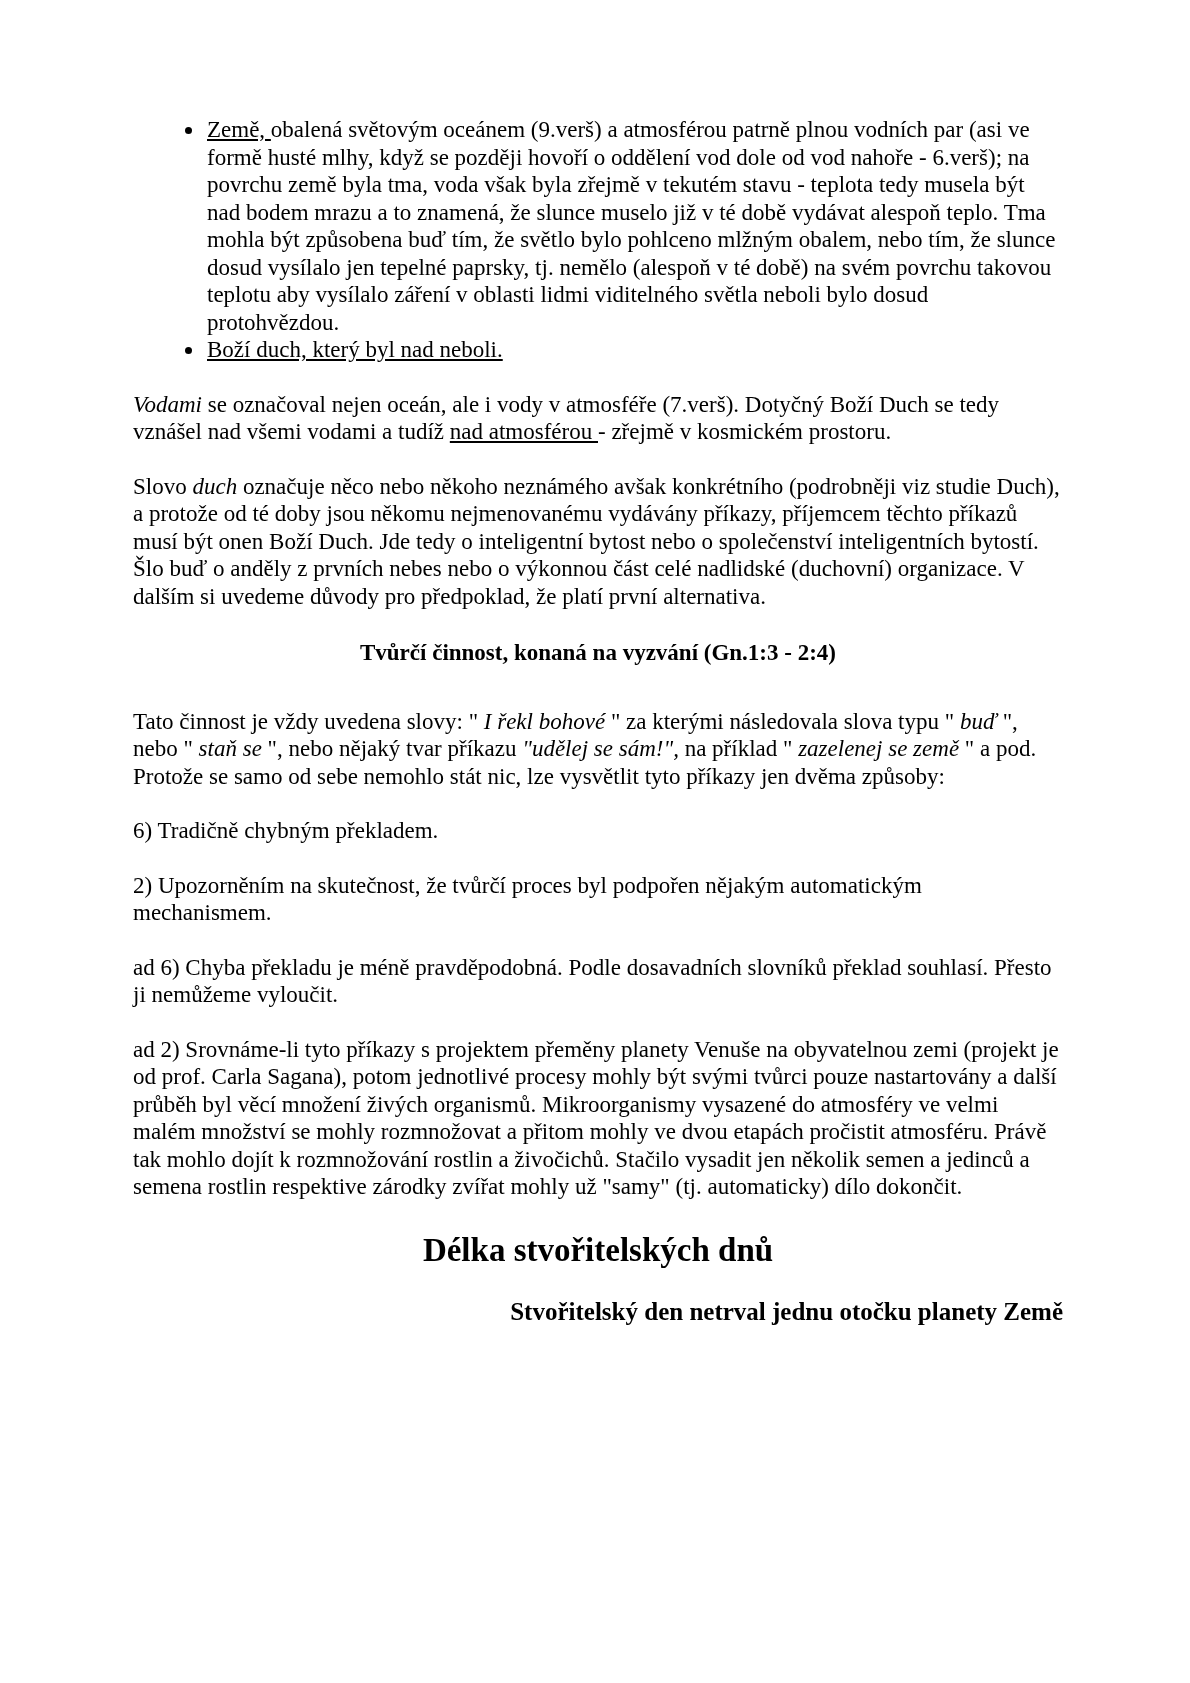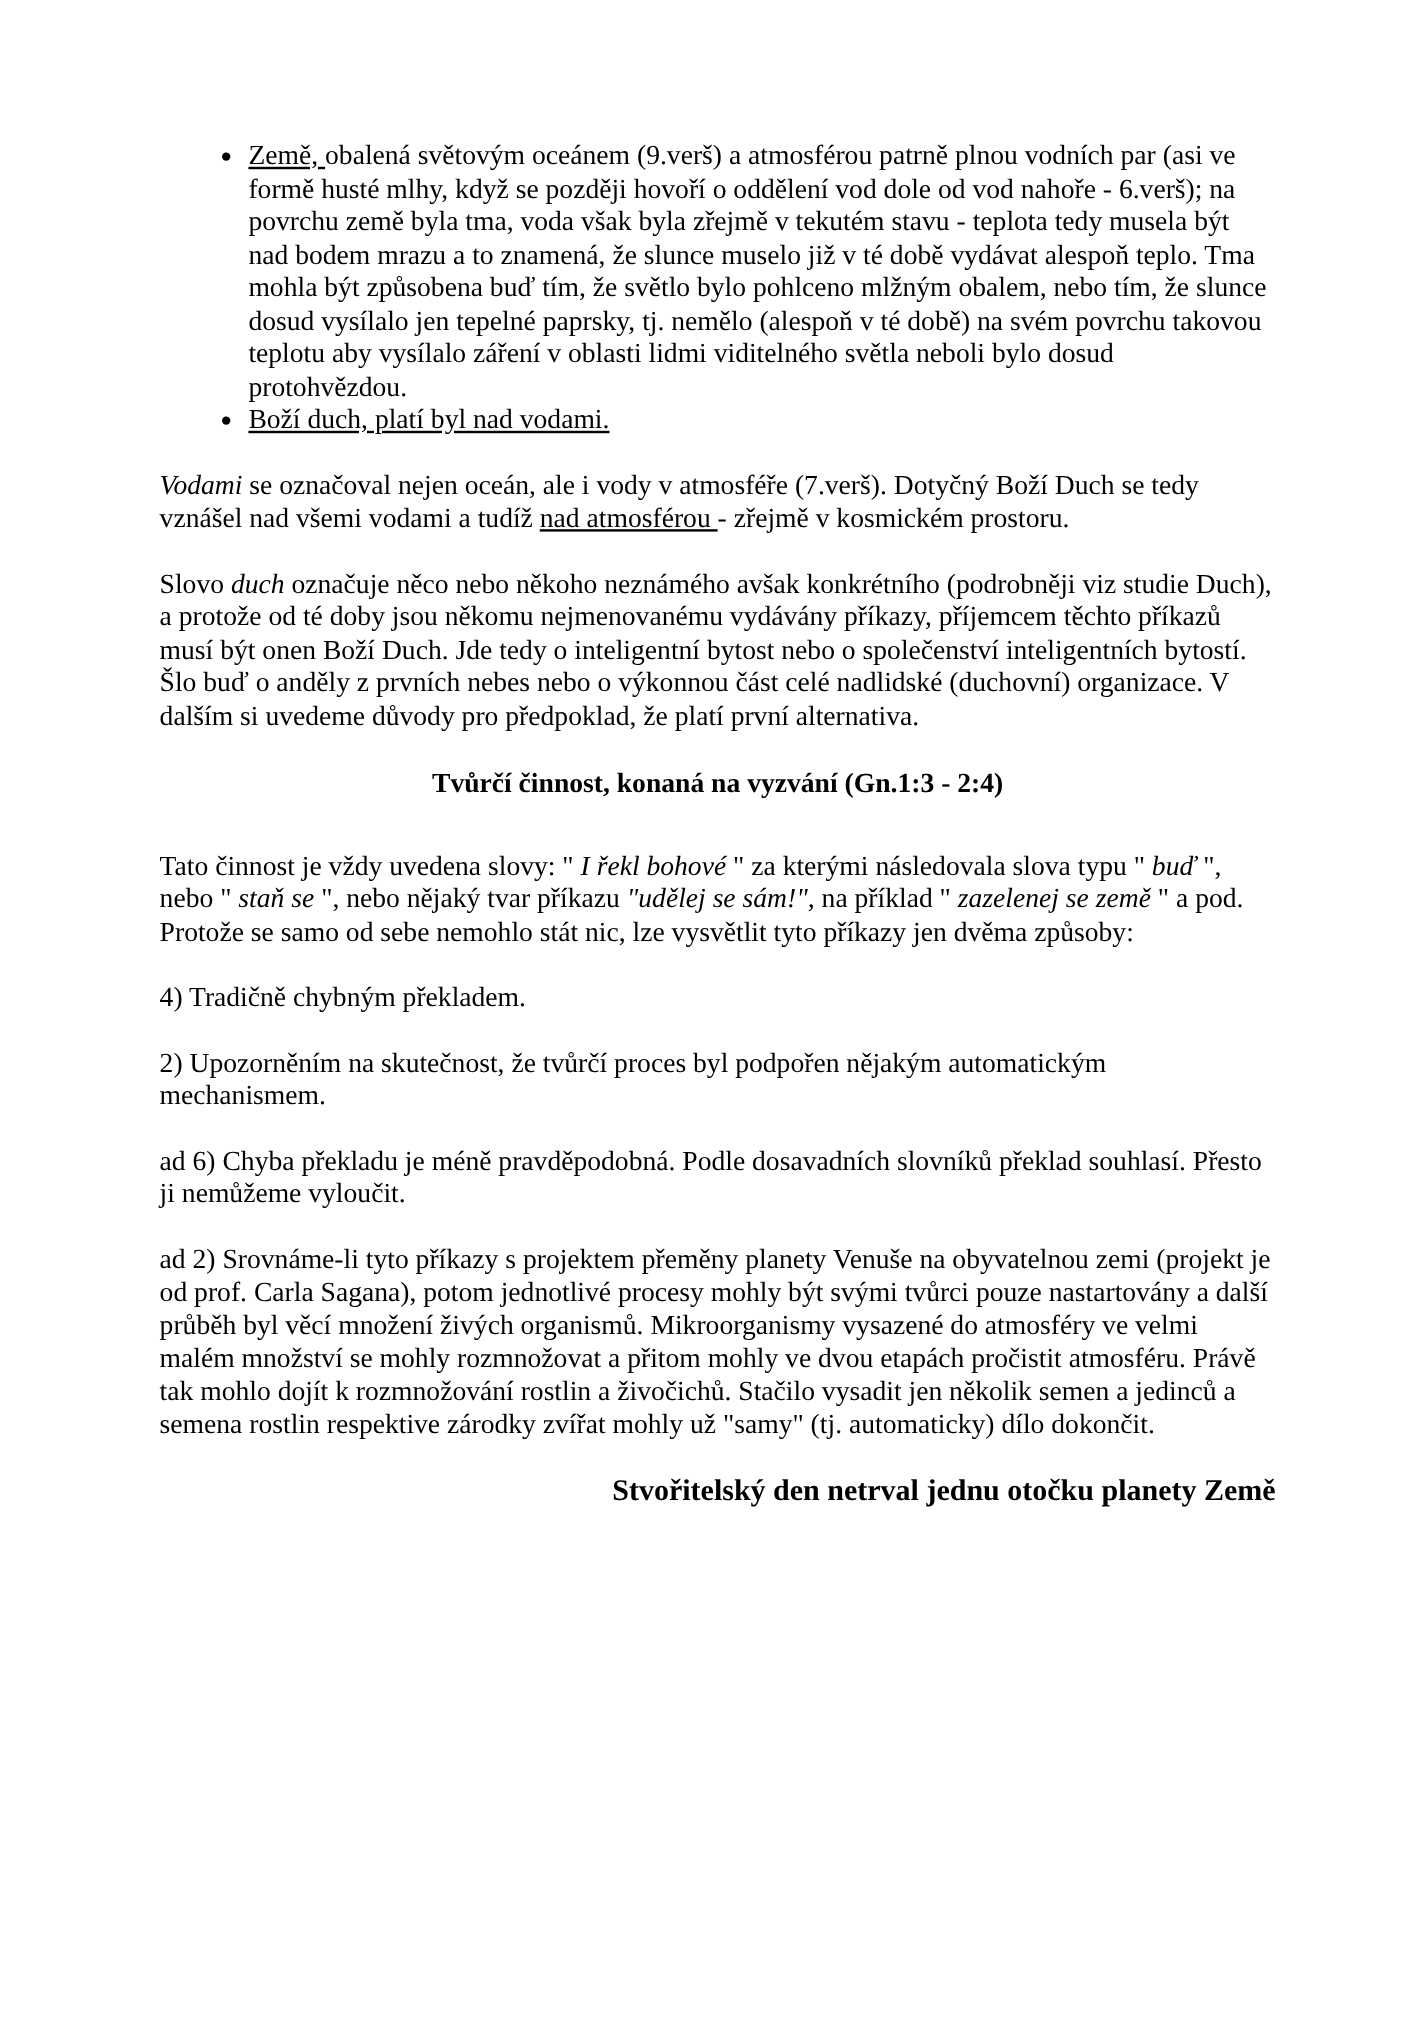--- a/index.html
+++ b/index.html
@@ -60,37 +60,38 @@
   .seg-underline { text-decoration: underline; }
 </style>
 </head>
 <body>
 
 <div class="page">
   <div class="content">
 
     <ul class="doc-list">
       <li><span class="seg-underline">Země, </span><span>obalená světovým oceánem (9.verš) a atmosférou patrně plnou vodních par (asi ve formě husté mlhy, když se později hovoří o oddělení vod dole od vod nahoře - 6.verš); na povrchu země byla tma, voda však byla zřejmě v tekutém stavu - teplota tedy musela být nad bodem mrazu a to znamená, že slunce muselo již v té době vydávat alespoň teplo. Tma mohla být způsobena buď tím, že světlo bylo pohlceno mlžným obalem, nebo tím, že slunce dosud vysílalo jen tepelné paprsky, tj. nemělo (alespoň v té době) na svém povrchu takovou teplotu aby vysílalo záření v oblasti lidmi viditelného světla neboli bylo dosud protohvězdou.</span></li>
-      <li><span class="seg-underline">Boží duch, platí byl nad vodami.</span></li>
+      <li><span class="seg-underline">Boží duch, který byl nad neboli.</span></li>
     </ul>
 
     <p class="doc-para"><span class="seg-italic">Vodami</span><span> se označoval nejen oceán, ale i vody v atmosféře (7.verš). Dotyčný Boží Duch se tedy vznášel nad všemi vodami a tudíž </span><span class="seg-underline">nad atmosférou </span><span>- zřejmě v kosmickém prostoru.</span></p>
 
     <p class="doc-para"><span>Slovo </span><span class="seg-italic">duch</span><span> označuje něco nebo někoho neznámého avšak konkrétního (podrobněji viz studie Duch), a protože od té doby jsou někomu nejmenovanému vydávány příkazy, příjemcem těchto příkazů musí být onen Boží Duch. Jde tedy o inteligentní bytost nebo o společenství inteligentních bytostí. Šlo buď o anděly z prvních nebes nebo o výkonnou část celé nadlidské (duchovní) organizace. V dalším si uvedeme důvody pro předpoklad, že platí první alternativa.</span></p>
 
     <h3 class="section-heading">Tvůrčí činnost, konaná na vyzvání (Gn.1:3 - 2:4)</h3>
 
     <p class="doc-para"><span>Tato činnost je vždy uvedena slovy: " </span><span class="seg-italic">I řekl bohové</span><span> " za kterými následovala slova typu " </span><span class="seg-italic">buď</span><span> ", nebo " </span><span class="seg-italic">staň se</span><span> ", nebo nějaký tvar příkazu </span><span class="seg-italic">"udělej se sám!",</span><span> na příklad " </span><span class="seg-italic">zazelenej se země</span><span> " a pod. Protože se samo od sebe nemohlo stát nic, lze vysvětlit tyto příkazy jen dvěma způsoby:</span></p>
 
-    <p class="doc-para">4) Tradičně chybným překladem.</p>
+    <p class="doc-para">6) Tradičně chybným překladem.</p>
 
     <p class="doc-para">2) Upozorněním na skutečnost, že tvůrčí proces byl podpořen nějakým automatickým mechanismem.</p>
 
     <p class="doc-para">ad 6) Chyba překladu je méně pravděpodobná. Podle dosavadních slovníků překlad souhlasí. Přesto ji nemůžeme vyloučit.</p>
 
     <p class="doc-para">ad 2) Srovnáme-li tyto příkazy s projektem přeměny planety Venuše na obyvatelnou zemi (projekt je od prof. Carla Sagana), potom jednotlivé procesy mohly být svými tvůrci pouze nastartovány a další průběh byl věcí množení živých organismů. Mikroorganismy vysazené do atmosféry ve velmi malém množství se mohly rozmnožovat a přitom mohly ve dvou etapách pročistit atmosféru. Právě tak mohlo dojít k rozmnožování rostlin a živočichů. Stačilo vysadit jen několik semen a jedinců a semena rostlin respektive zárodky zvířat mohly už "samy" (tj. automaticky) dílo dokončit.</p>
 
 
+    <h1 class="doc-title">Délka stvořitelských dnů</h1>
 
     <h2 class="doc-subtitle">Stvořitelský den netrval jednu otočku planety Země</h2>
 
   </div>
 </div>
 
 </body></html>

